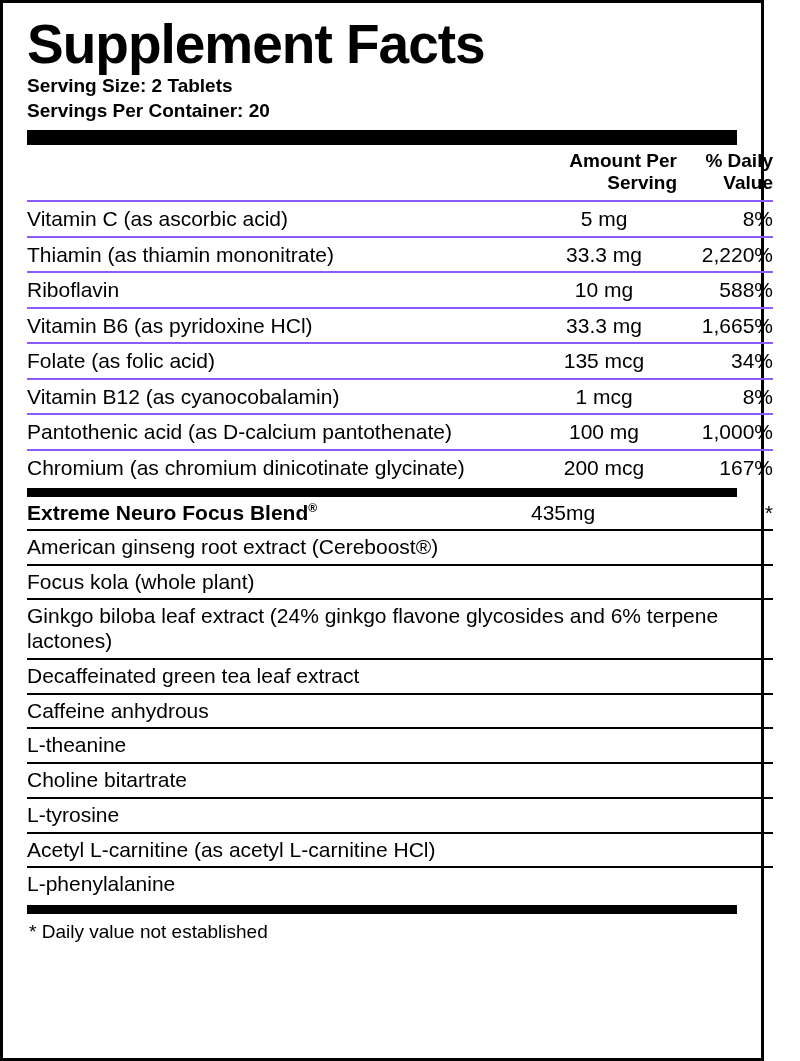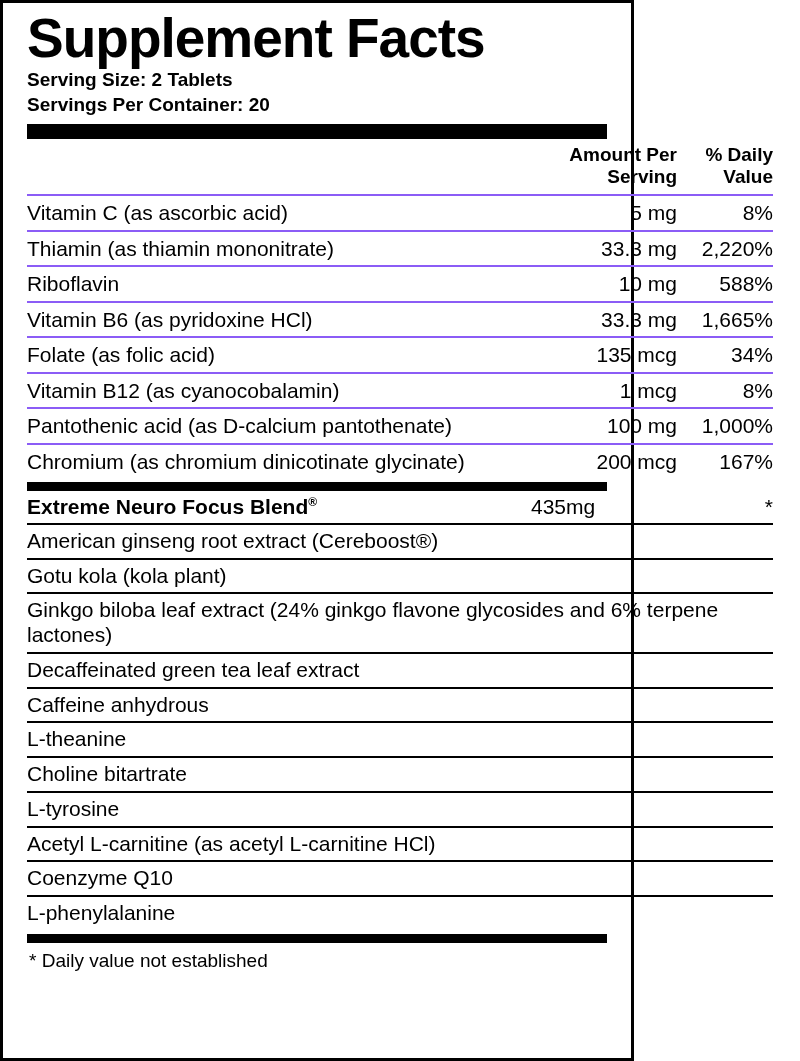--- a/index.html
+++ b/index.html
@@ -9,24 +9,24 @@
   }
   body {
     width: 800px;
     height: 1061px;
     font-family: "Liberation Sans", sans-serif;
     color: #000000;
     overflow: hidden;
   }
   .panel {
     box-sizing: border-box;
-    width: 634px;
+    width: 764px;
     height: 1061px;
     border: 3px solid #000000;
-    padding: 7px 24px 10px 24px;
+    padding: 13px 24px 10px 24px;
     display: flex;
     flex-direction: column;
   }
   .title {
     font-size: 55px;
     font-weight: 700;
     line-height: 1.02;
     letter-spacing: -1px;
     margin: 0 0 2px 0;
     white-space: nowrap;
@@ -69,21 +69,21 @@
   }
 
   .nutrient-row td {
     font-size: 21px;
     line-height: 1.12;
     padding: 5px 0 5px 0;
     border-top: 2px solid #8b5cf6;
     vertical-align: baseline;
     white-space: nowrap;
   }
-  .nutrient-row td.amt { text-align: right; padding-left: 4px;}
+  .nutrient-row td.amt { text-align: center; padding-left: 4px;}
   .nutrient-row td.dv  { text-align: right; }
 
   .blend-row td {
     font-size: 21px;
     font-weight: 700;
     line-height: 1.12;
     padding: 4px 0 4px 0;
     vertical-align: baseline;
     white-space: nowrap;
   }
@@ -192,21 +192,21 @@
       <tr class="blend-row">
         <td><span>Extreme Neuro Focus Blend</span><span class="sup">®</span></td>
         <td class="amt">435mg</td>
         <td class="dv">*</td>
       </tr>
 
       <tr class="ing-row">
         <td colspan="3">American ginseng root extract (Cereboost®)</td>
       </tr>
       <tr class="ing-row">
-        <td colspan="3">Gotu kola (kola plant)</td>
+        <td colspan="3">Focus kola (whole plant)</td>
       </tr>
       <tr class="ing-row">
         <td colspan="3">Ginkgo biloba leaf extract (24% ginkgo flavone glycosides and 6% terpene lactones)</td>
       </tr>
       <tr class="ing-row">
         <td colspan="3">Decaffeinated green tea leaf extract</td>
       </tr>
       <tr class="ing-row">
         <td colspan="3">Caffeine anhydrous</td>
       </tr>
@@ -214,23 +214,20 @@
         <td colspan="3">L-theanine</td>
       </tr>
       <tr class="ing-row">
         <td colspan="3">Choline bitartrate</td>
       </tr>
       <tr class="ing-row">
         <td colspan="3">L-tyrosine</td>
       </tr>
       <tr class="ing-row">
         <td colspan="3">Acetyl L-carnitine (as acetyl L-carnitine HCl)</td>
-      </tr>
-      <tr class="ing-row">
-        <td colspan="3">Coenzyme Q10</td>
       </tr>
       <tr class="ing-row">
         <td colspan="3">L-phenylalanine</td>
       </tr>
     </tbody>
   </table>
 
   <div class="bar-med"></div>
 
   <div class="footnote">* Daily value not established</div>

